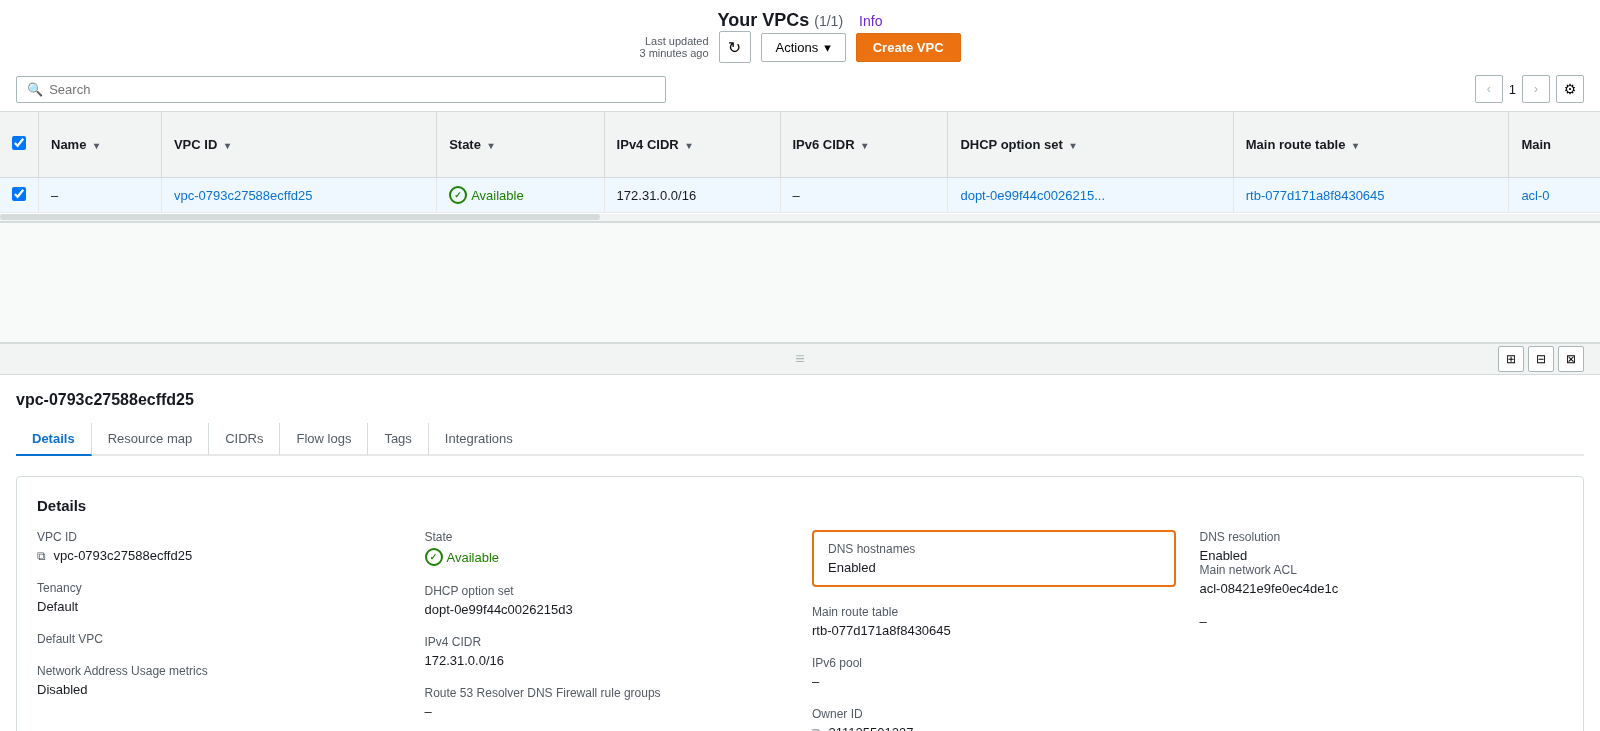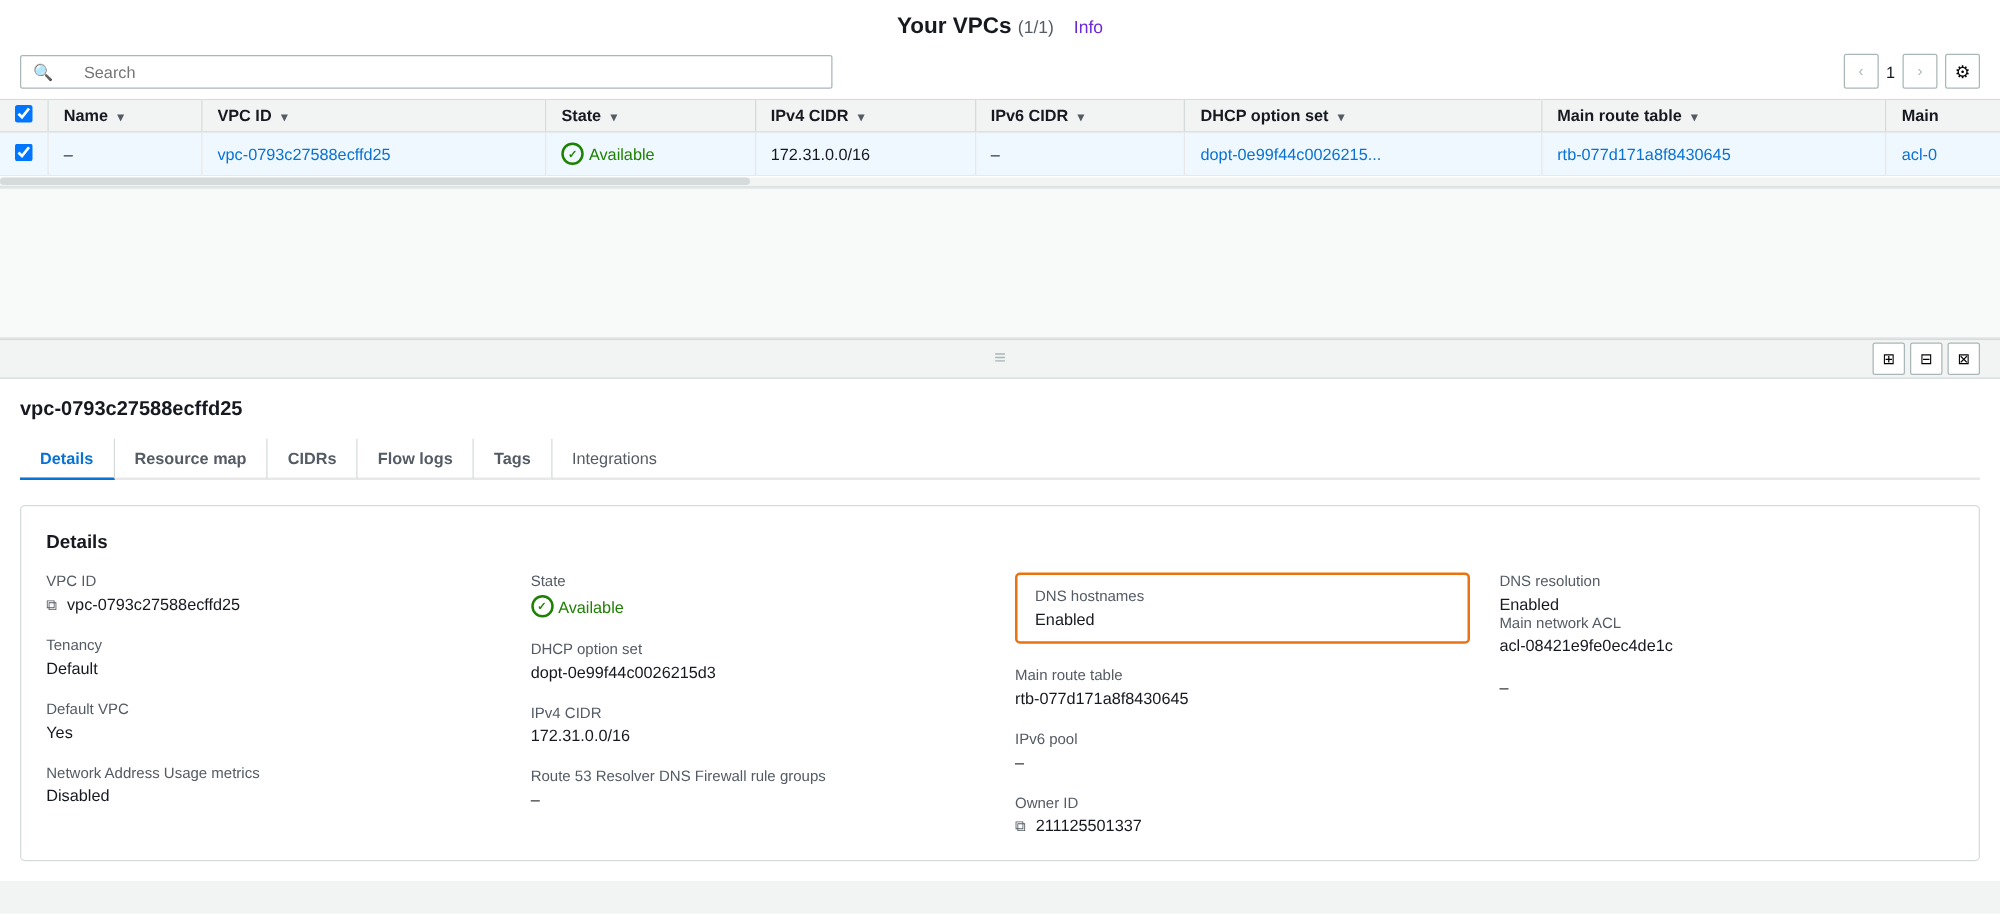--- a/index.html
+++ b/index.html
@@ -84,21 +84,21 @@
       border-radius: 2px;
       padding: 5px 10px;
       width: 650px;
       background: #fff;
     }
     .search-box input {
       border: none;
       outline: none;
       font-size: 13px;
       width: 100%;
-      margin-left: 24px;
+      margin-left: 6px;
       color: #1d4ed8;
     }
     .search-pagination {
       margin-left: auto;
       display: flex;
       align-items: center;
       gap: 6px;
     }
     .page-num {
       font-size: 13px;
@@ -132,21 +132,21 @@
       width: 100%;
       border-collapse: collapse;
       min-width: 1200px;
     }
     thead tr {
       background: #f2f3f3;
       border-bottom: 1px solid #d5dbdb;
       border-top: 1px solid #d5dbdb;
     }
     th {
-      padding: 4px 12px;
+      padding: 24px 12px;
       font-weight: 600;
       font-size: 13px;
       text-align: left;
       white-space: nowrap;
       color: #16191f;
       border-right: 1px solid #d5dbdb;
     }
     th:last-child { border-right: none; }
     th .sort-icon { color: #545b64; margin-left: 4px; font-size: 10px; }
     tbody tr {
@@ -252,21 +252,20 @@
       padding: 8px 16px;
       cursor: pointer;
       font-size: 13px;
       color: #545b64;
       border-bottom: 2px solid transparent;
       margin-bottom: -2px;
       white-space: nowrap;
     }
     .detail-tab:not(:last-child) {
       border-right: 1px solid #d5dbdb;
-      font-weight: bold;
     }
     .detail-tab.active {
       color: #0972d3;
       border-bottom: 2px solid #0972d3;
       font-weight: 600;
     }
 
     .details-section-title {
       font-size: 15px;
       font-weight: 700;
@@ -323,20 +322,32 @@
 <body>
 
 <div class="top-panel">
   <div class="header-row">
     <div style="display:flex;align-items:center;gap:8px;">
       <span class="page-title">
         <span>Your VPCs</span>
         <span class="count">(1/1)</span>
       </span>
       <a class="info-link">Info</a>
+    </div>
+    <div class="header-actions">
+      <div class="last-updated">
+        <div>Last updated</div>
+        <div>3 minutes ago</div>
+      </div>
+      <button class="refresh-btn">↻</button>
+      <button class="actions-btn">
+        <span>Actions</span>
+        <span>▾</span>
+      </button>
+      <button class="create-vpc-btn">Create VPC</button>
     </div>
   </div>
 
   <div class="search-row">
     <div class="search-box">
       <span>🔍</span>
       <input type="text" placeholder="Search" style="">
     </div>
     <div class="search-pagination">
       <button class="nav-btn">‹</button>
@@ -454,21 +465,20 @@
             <span class="copy-icon">⧉</span>
             <span>vpc-0793c27588ecffd25</span>
           </div>
         </div>
         <div class="detail-item" style="margin-top:18px;">
           <div class="detail-label">Tenancy</div>
           <div class="detail-value">Default</div>
         </div>
         <div class="detail-item" style="margin-top:18px;">
           <div class="detail-label">Default VPC</div>
-          <div class="detail-value">Yes</div>
         </div>
         <div class="detail-item" style="margin-top:18px;">
           <div class="detail-label">Network Address Usage metrics</div>
           <div class="detail-value">Disabled</div>
         </div>
       </div>
 
       <div>
         <div class="detail-item">
           <div class="detail-label">State</div>

